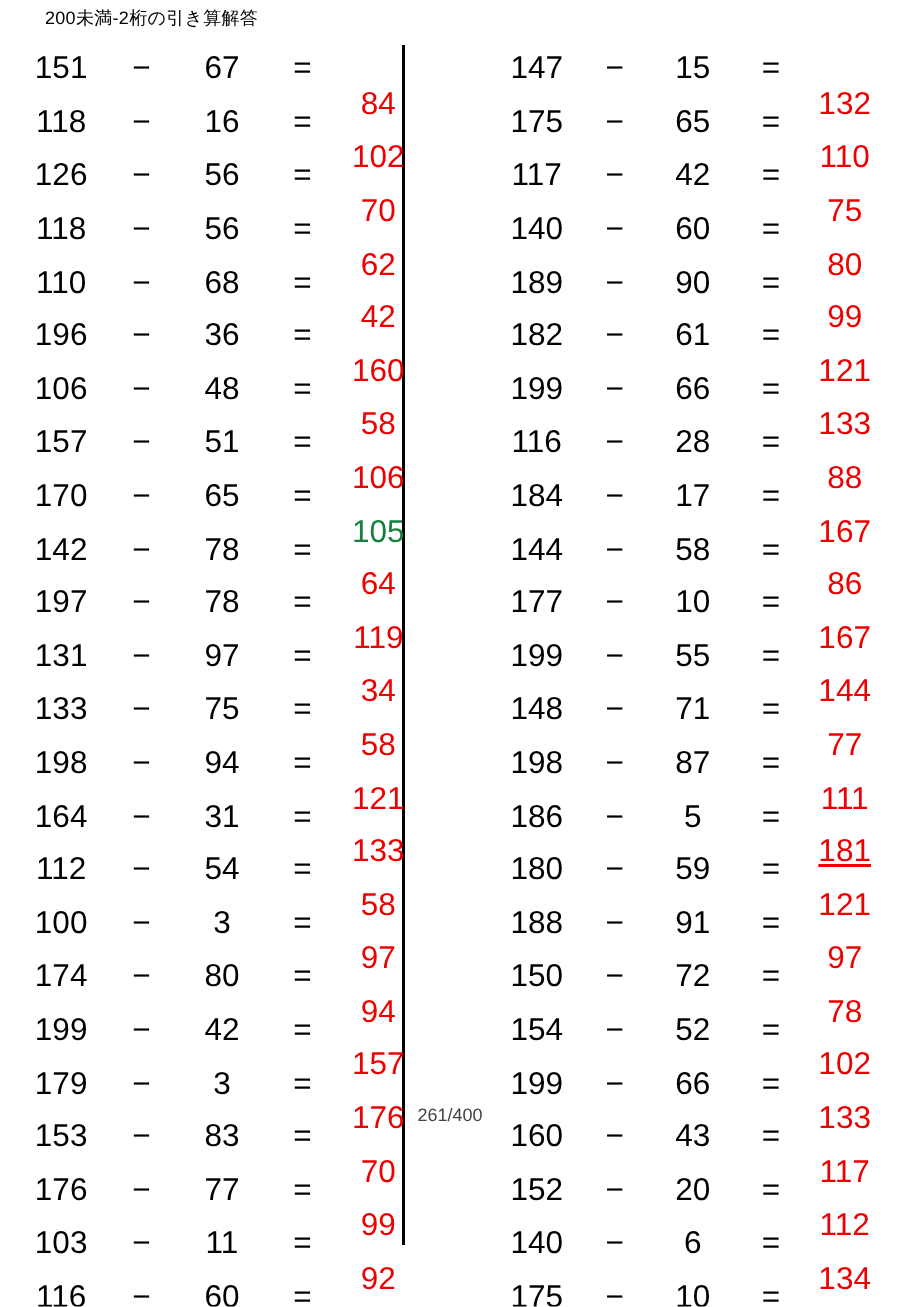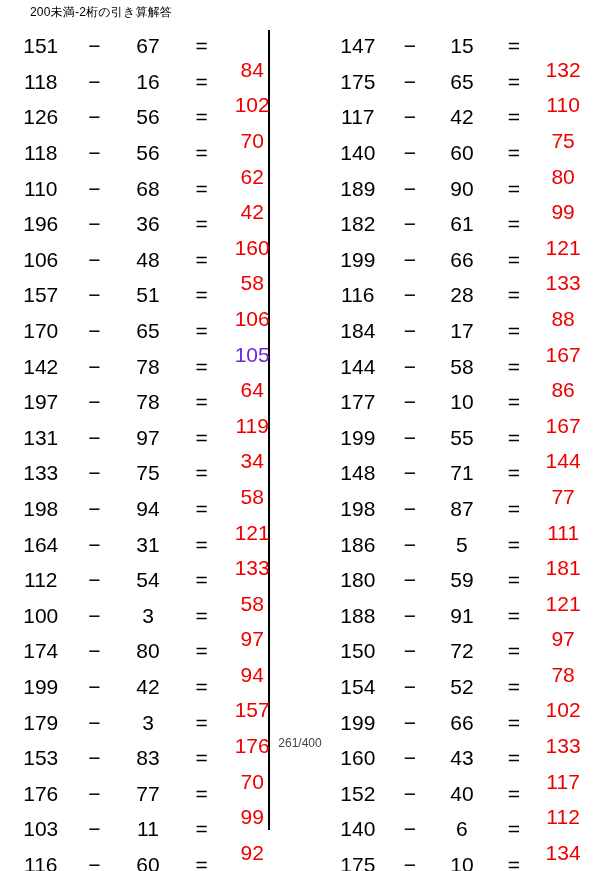--- a/index.html
+++ b/index.html
@@ -165,21 +165,21 @@
           <div class="cell op">−</div>
           <div class="cell operand-b">51</div>
           <div class="cell eq">=</div>
           <div class="cell answer" style="color: rgb(238, 0, 0);">106</div>
         </div>
         <div class="row">
           <div class="cell operand-a">170</div>
           <div class="cell op">−</div>
           <div class="cell operand-b">65</div>
           <div class="cell eq">=</div>
-          <div class="cell answer" style="color: #6d28d9;">105</div>
+          <div class="cell answer" style="color: #15803d;">105</div>
         </div>
         <div class="row">
           <div class="cell operand-a">142</div>
           <div class="cell op">−</div>
           <div class="cell operand-b">78</div>
           <div class="cell eq">=</div>
           <div class="cell answer" style="color: rgb(238, 0, 0);">64</div>
         </div>
         <div class="row">
           <div class="cell operand-a">197</div>
@@ -377,21 +377,21 @@
           <div class="cell op">−</div>
           <div class="cell operand-b">87</div>
           <div class="cell eq">=</div>
           <div class="cell answer" style="color: rgb(238, 0, 0);">111</div>
         </div>
         <div class="row">
           <div class="cell operand-a">186</div>
           <div class="cell op">−</div>
           <div class="cell operand-b">5</div>
           <div class="cell eq">=</div>
-          <div class="cell answer" style="color: rgb(238, 0, 0);">181</div>
+          <div class="cell answer" style="color: rgb(238, 0, 0); text-decoration: underline;">181</div>
         </div>
         <div class="row">
           <div class="cell operand-a">180</div>
           <div class="cell op">−</div>
           <div class="cell operand-b">59</div>
           <div class="cell eq">=</div>
           <div class="cell answer" style="color: rgb(238, 0, 0);">121</div>
         </div>
         <div class="row">
           <div class="cell operand-a">188</div>
@@ -424,21 +424,21 @@
         <div class="row">
           <div class="cell operand-a">160</div>
           <div class="cell op">−</div>
           <div class="cell operand-b">43</div>
           <div class="cell eq">=</div>
           <div class="cell answer" style="color: rgb(238, 0, 0);">117</div>
         </div>
         <div class="row">
           <div class="cell operand-a">152</div>
           <div class="cell op">−</div>
-          <div class="cell operand-b">40</div>
+          <div class="cell operand-b">20</div>
           <div class="cell eq">=</div>
           <div class="cell answer" style="color: rgb(238, 0, 0);">112</div>
         </div>
         <div class="row">
           <div class="cell operand-a">140</div>
           <div class="cell op">−</div>
           <div class="cell operand-b">6</div>
           <div class="cell eq">=</div>
           <div class="cell answer" style="color: rgb(238, 0, 0);">134</div>
         </div>

